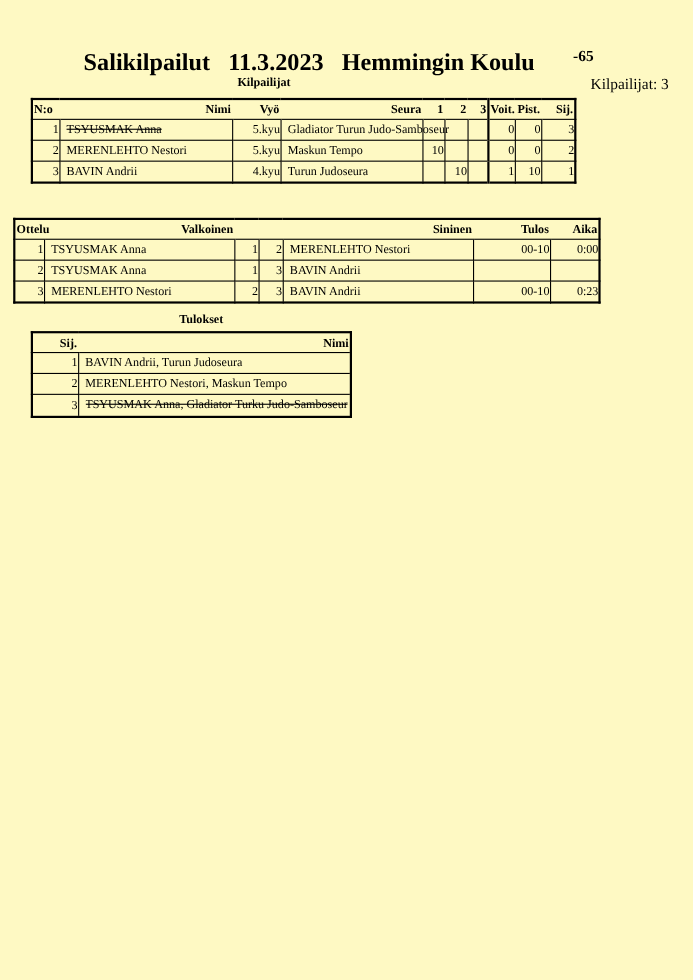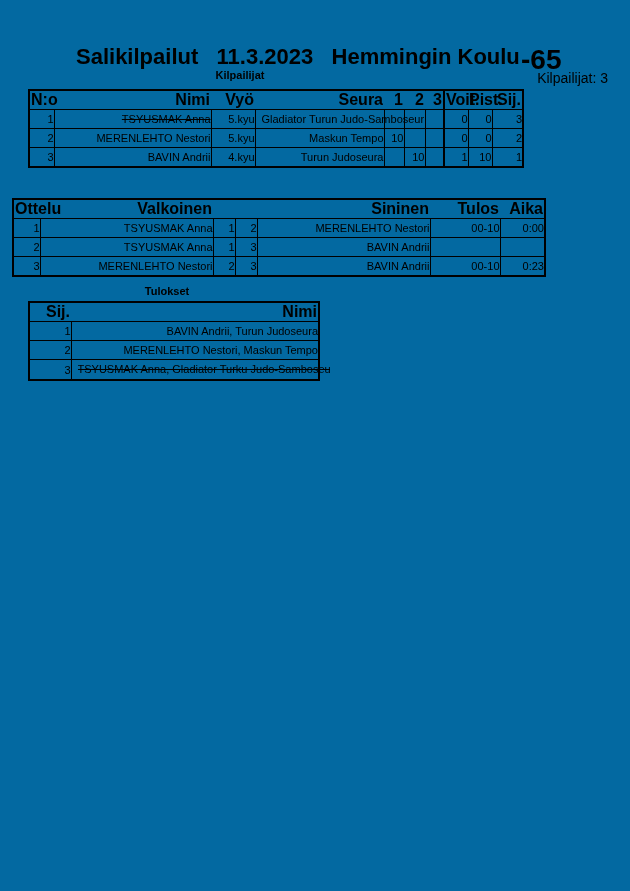--- a/index.html
+++ b/index.html
@@ -1,55 +1,55 @@
 <!DOCTYPE html>
 <html><head>
 <meta charset="utf-8">
 <style>
   html,body{margin:0;padding:0;background:#fff;}
   .page{
-    position:relative;width:630px;height:891px;background:#0369a1;
-    font-family:Liberation Sans, sans-serif;color:#000;overflow:hidden;
+    position:relative;width:630px;height:891px;background:#fef9c3;
+    font-family:Liberation Serif, serif;color:#000;overflow:hidden;
   }
   .main-title{
     position:absolute;left:76px;top:44px;
     font-size:22px;font-weight:bold;white-space:pre;letter-spacing:0;
   }
   .weight-class{
     position:absolute;left:521px;top:44px;
-    font-size:28px;font-weight:bold;white-space:nowrap;
+    font-size:14px;font-weight:bold;white-space:nowrap;
   }
   .caption{
     position:absolute;font-size:11px;font-weight:bold;text-align:center;white-space:nowrap;
   }
   .caption-competitors{left:0;width:480px;top:69px;}
   .caption-matches{left:28px;width:532px;top:182px;}
-  .caption-results{left:12px;width:310px;top:285px;text-align:center;}
+  .caption-results{left:28px;width:310px;top:285px;text-align:center;}
   .count-label{
     position:absolute;right:22px;top:70px;font-size:14px;white-space:nowrap;
   }
   table.grid{
     position:absolute;border-collapse:collapse;table-layout:fixed;
     font-size:11px;border:2px solid #000;
   }
   table.grid th{
     border:none;border-bottom:1px solid #000;
-    height:17px;font-size:16px;font-weight:bold;
+    height:17px;font-size:11px;font-weight:bold;
     padding:0 1px;white-space:nowrap;overflow:visible;vertical-align:middle;
   }
   table.grid td{
     border:1px solid #000;height:18px;padding:0;
     white-space:nowrap;overflow:visible;vertical-align:middle;
   }
   .t-competitors{left:28px;top:89px;width:494px;}
   .t-matches{left:12px;top:198px;width:532px;}
   .t-results{left:28px;top:301px;width:290px;}
   .t-results td{height:19px;}
   .c{text-align:right;}
-  .l{text-align:right;padding-left:6px !important;}
+  .l{text-align:left;padding-left:6px !important;}
   .hl{text-align:left;padding-left:1px !important;}
   .tsep{border-left:2px solid #000 !important;}
   .strike{text-decoration:line-through;}
   .nowrap{white-space:nowrap;}
   .clipw{
     display:inline-block;max-width:252px;overflow:hidden;
     white-space:nowrap;vertical-align:top;height:19px;line-height:19px;
   }
 </style>
 </head>

